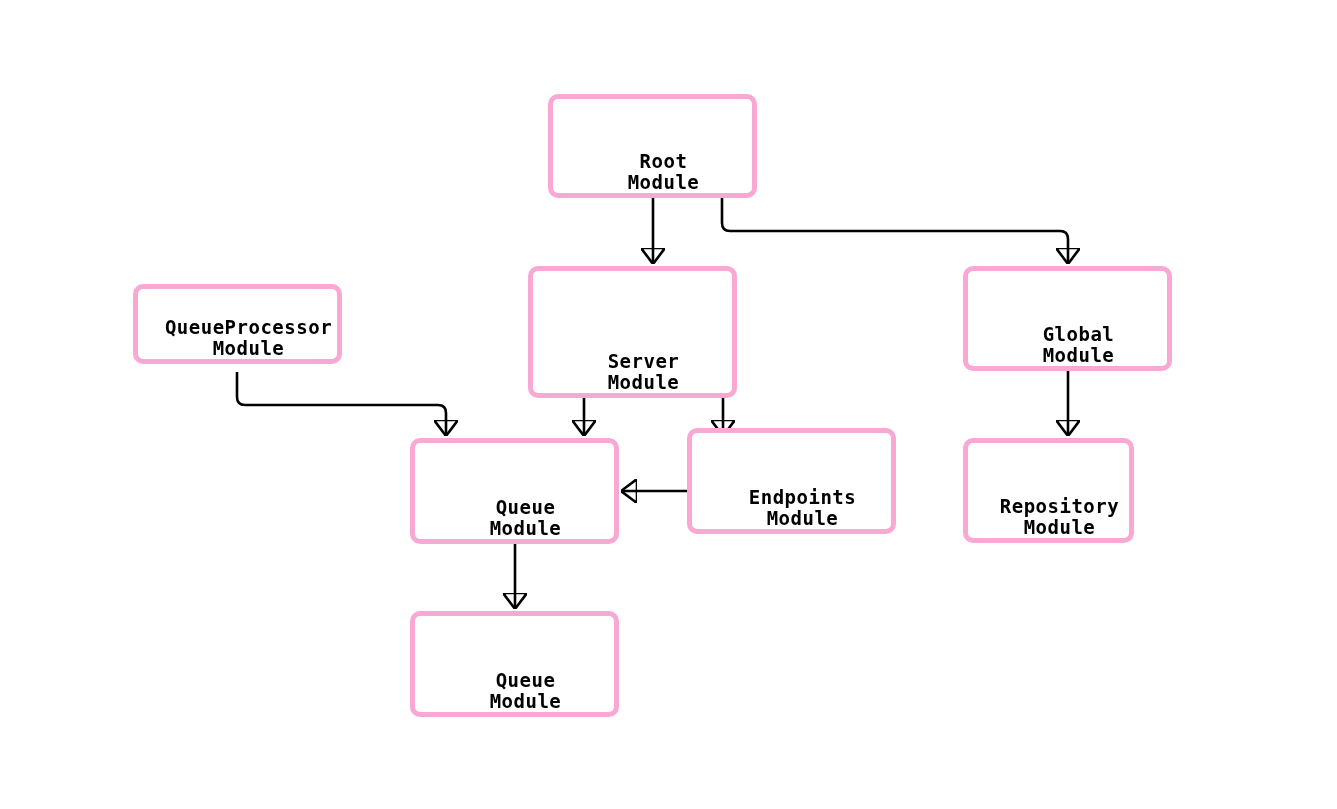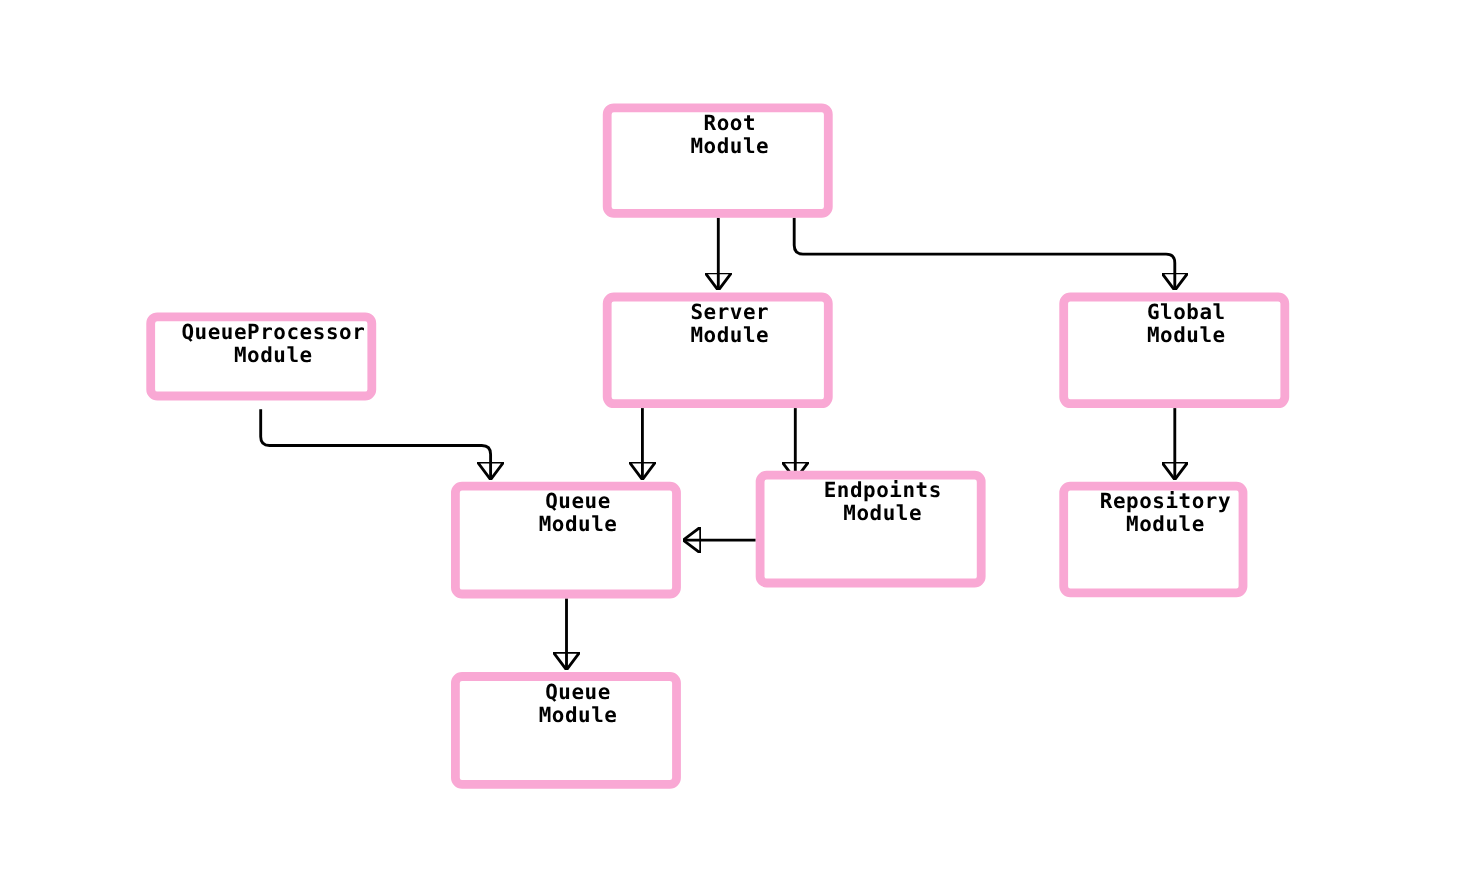--- a/index.html
+++ b/index.html
@@ -20,25 +20,25 @@
     top: 0;
   }
   .edges path {
     fill: none;
     stroke: #000000;
     stroke-width: 2.6;
   }
   .node {
     position: absolute;
     box-sizing: border-box;
-    border: 8px solid #f9a8d4;
+    border: 5px solid #f9a8d4;
     border-radius: 10px;
     background: #ffffff;
     display: flex;
-    align-items: flex-start;
+    align-items: flex-end;
     justify-content: center;
     text-align: center;
     padding-left: 22px;
   }
   .node .label {
     font-family: "DejaVu Sans Mono", "Liberation Mono", monospace;
     font-weight: bold;
     font-size: 19px;
     line-height: 21px;
     color: #000000;
@@ -70,21 +70,21 @@
   <div class="node" style="left:548px; top:94px; width:209px; height:104px;">
     <span class="label">Root
 Module</span>
   </div>
 
   <div class="node" style="left:133px; top:266px; width:209px; height:80px;margin-top:18px;">
     <span class="label">QueueProcessor
 Module</span>
   </div>
 
-  <div class="node" style="left:548px; top:266px; width:209px; height:105px;">
+  <div class="node" style="left:528px; top:266px; width:209px; height:132px;">
     <span class="label">Server
 Module</span>
   </div>
 
   <div class="node" style="left:963px; top:266px; width:209px; height:105px;">
     <span class="label">Global
 Module</span>
   </div>
 
   <div class="node" style="left:410px; top:438px; width:209px; height:106px;">

